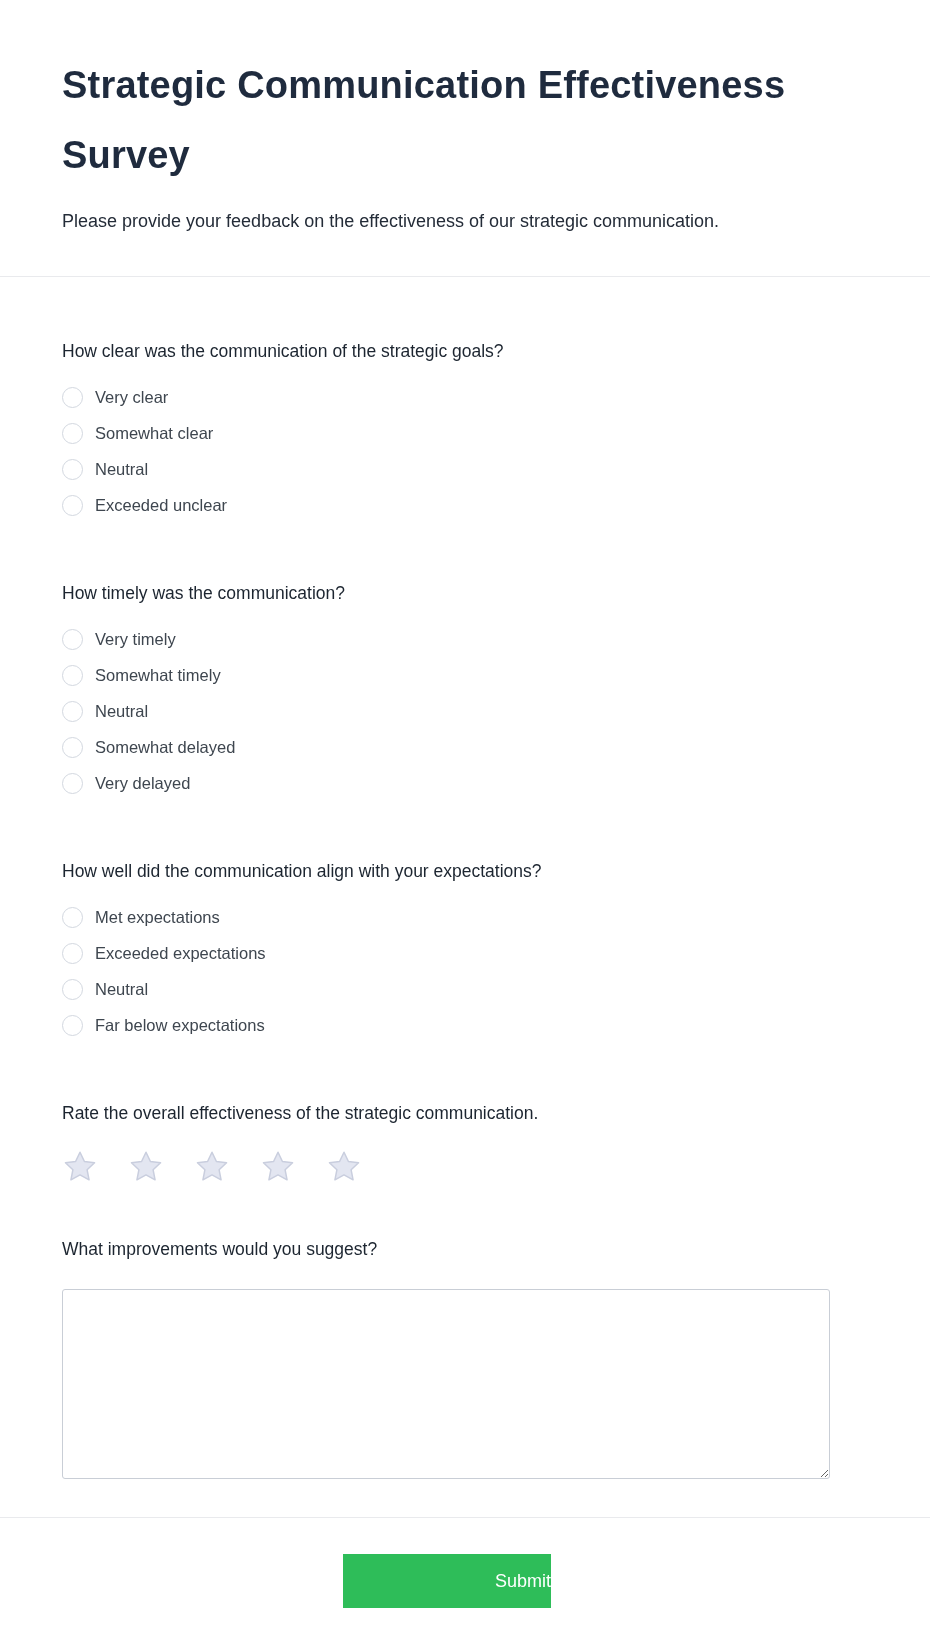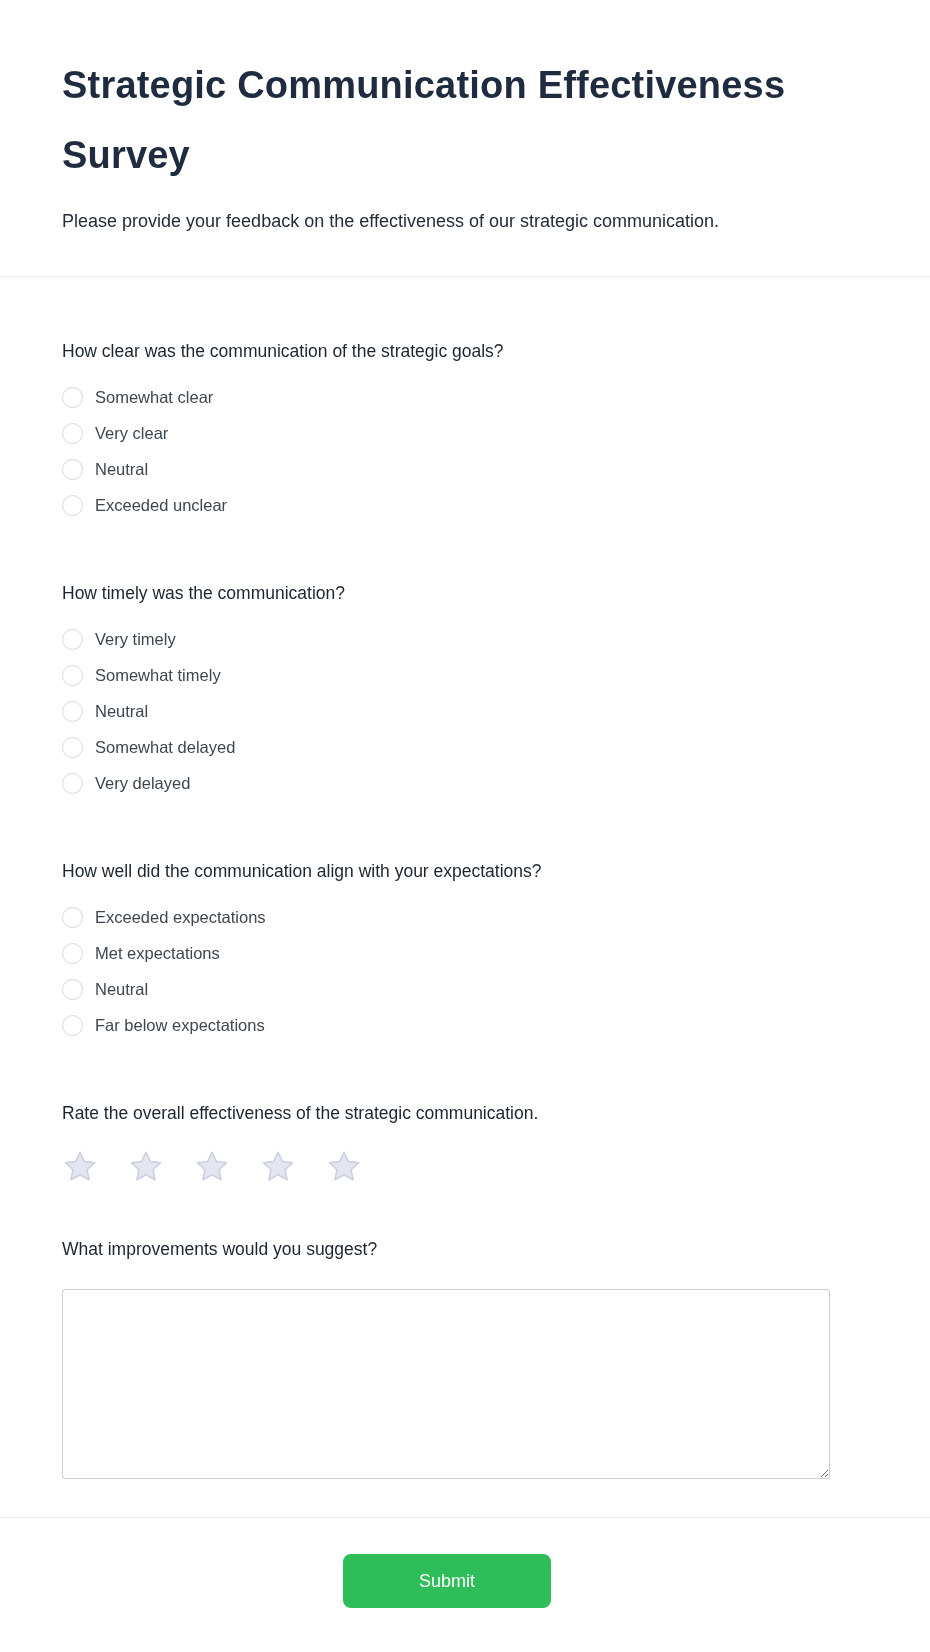--- a/index.html
+++ b/index.html
@@ -95,50 +95,51 @@
     display: flex;
     justify-content: center;
   }
   button.submit-button {
     background: #2ebd59;
     color: #ffffff;
     font-family: "Liberation Sans", "DejaVu Sans", sans-serif;
     font-size: 18px;
     font-weight: 500;
     border: none;
-    border-radius: 8px;
+    border-radius: 0;
     width: 208px;
     height: 54px;
     cursor: pointer;
     margin-left: -36px;
+    text-align: right;
   }
 </style>
 </head>
 <body>
 
 <div class="page">
 
   <header class="form-header">
     <h1 class="form-title">Strategic Communication Effectiveness Survey</h1>
     <p class="form-subtitle">Please provide your feedback on the effectiveness of our strategic communication.</p>
   </header>
 
   <div class="divider"></div>
 
   <main class="form-body">
 
     <section class="question">
       <div class="q-label">How clear was the communication of the strategic goals?</div>
       <div class="option">
         <span class="radio"></span>
+        <span class="opt-label">Very clear</span>
+      </div>
+      <div class="option">
+        <span class="radio"></span>
         <span class="opt-label">Somewhat clear</span>
-      </div>
-      <div class="option">
-        <span class="radio"></span>
-        <span class="opt-label">Very clear</span>
       </div>
       <div class="option">
         <span class="radio"></span>
         <span class="opt-label">Neutral</span>
       </div>
       <div class="option">
         <span class="radio"></span>
         <span class="opt-label">Exceeded unclear</span>
       </div>
     </section>
@@ -164,25 +165,25 @@
       <div class="option">
         <span class="radio"></span>
         <span class="opt-label">Very delayed</span>
       </div>
     </section>
 
     <section class="question" style="margin-top:58px;">
       <div class="q-label">How well did the communication align with your expectations?</div>
       <div class="option">
         <span class="radio"></span>
+        <span class="opt-label">Met expectations</span>
+      </div>
+      <div class="option">
+        <span class="radio"></span>
         <span class="opt-label">Exceeded expectations</span>
-      </div>
-      <div class="option">
-        <span class="radio"></span>
-        <span class="opt-label">Met expectations</span>
       </div>
       <div class="option">
         <span class="radio"></span>
         <span class="opt-label">Neutral</span>
       </div>
       <div class="option">
         <span class="radio"></span>
         <span class="opt-label">Far below expectations</span>
       </div>
     </section>

